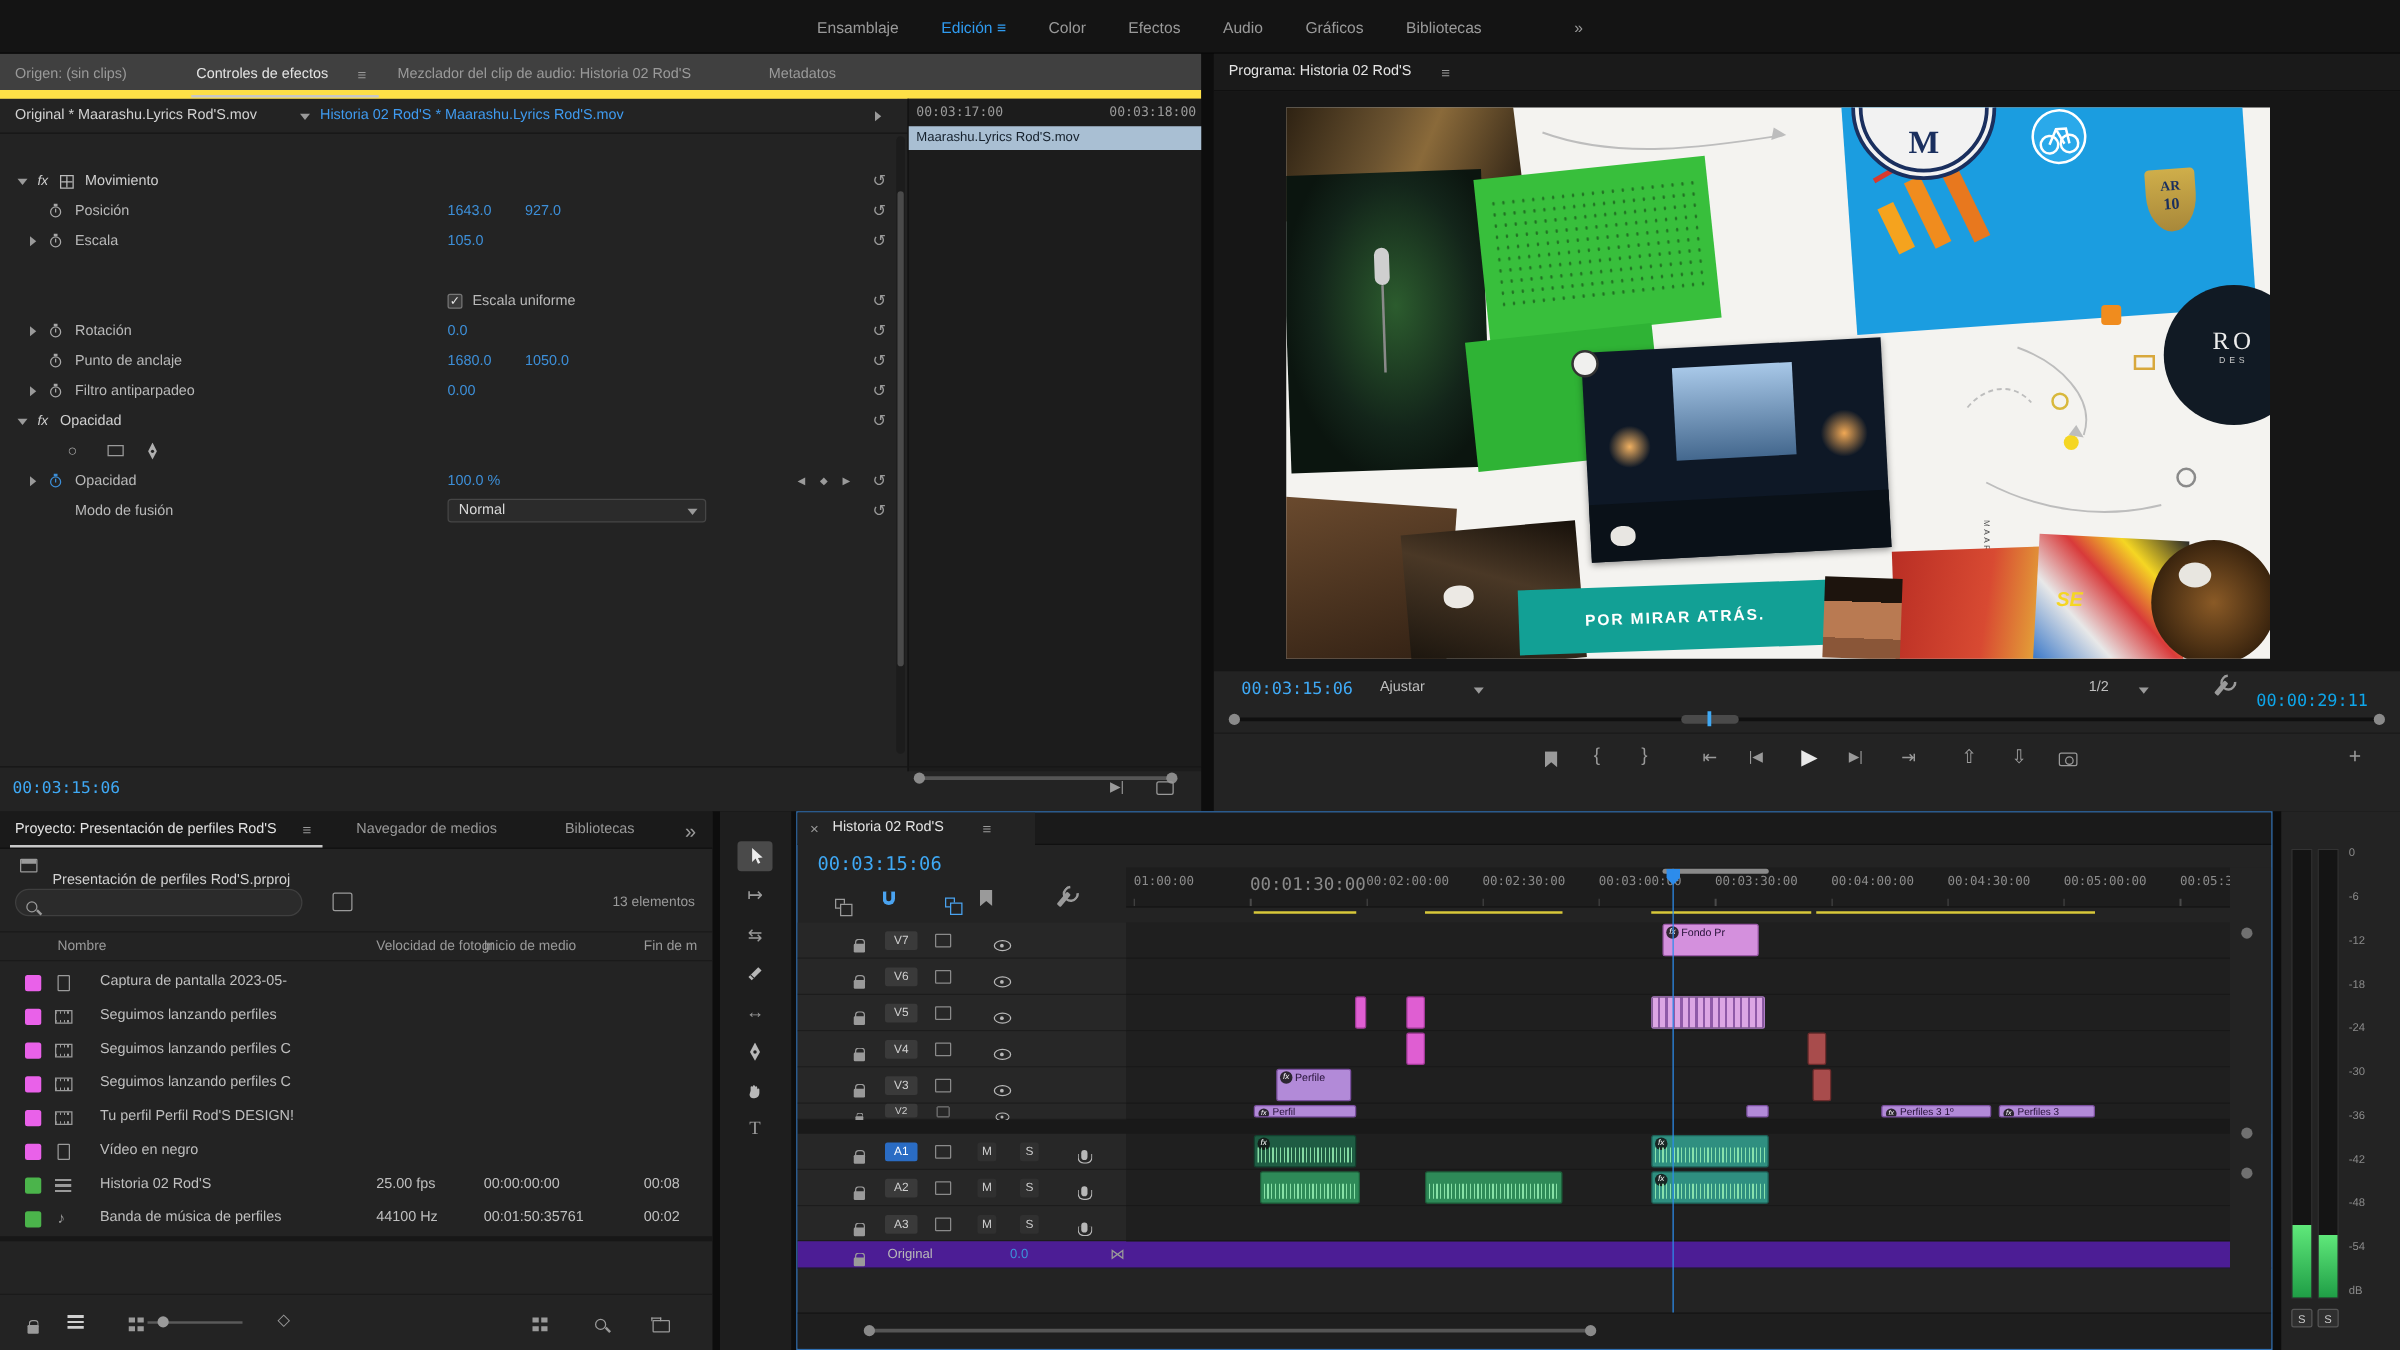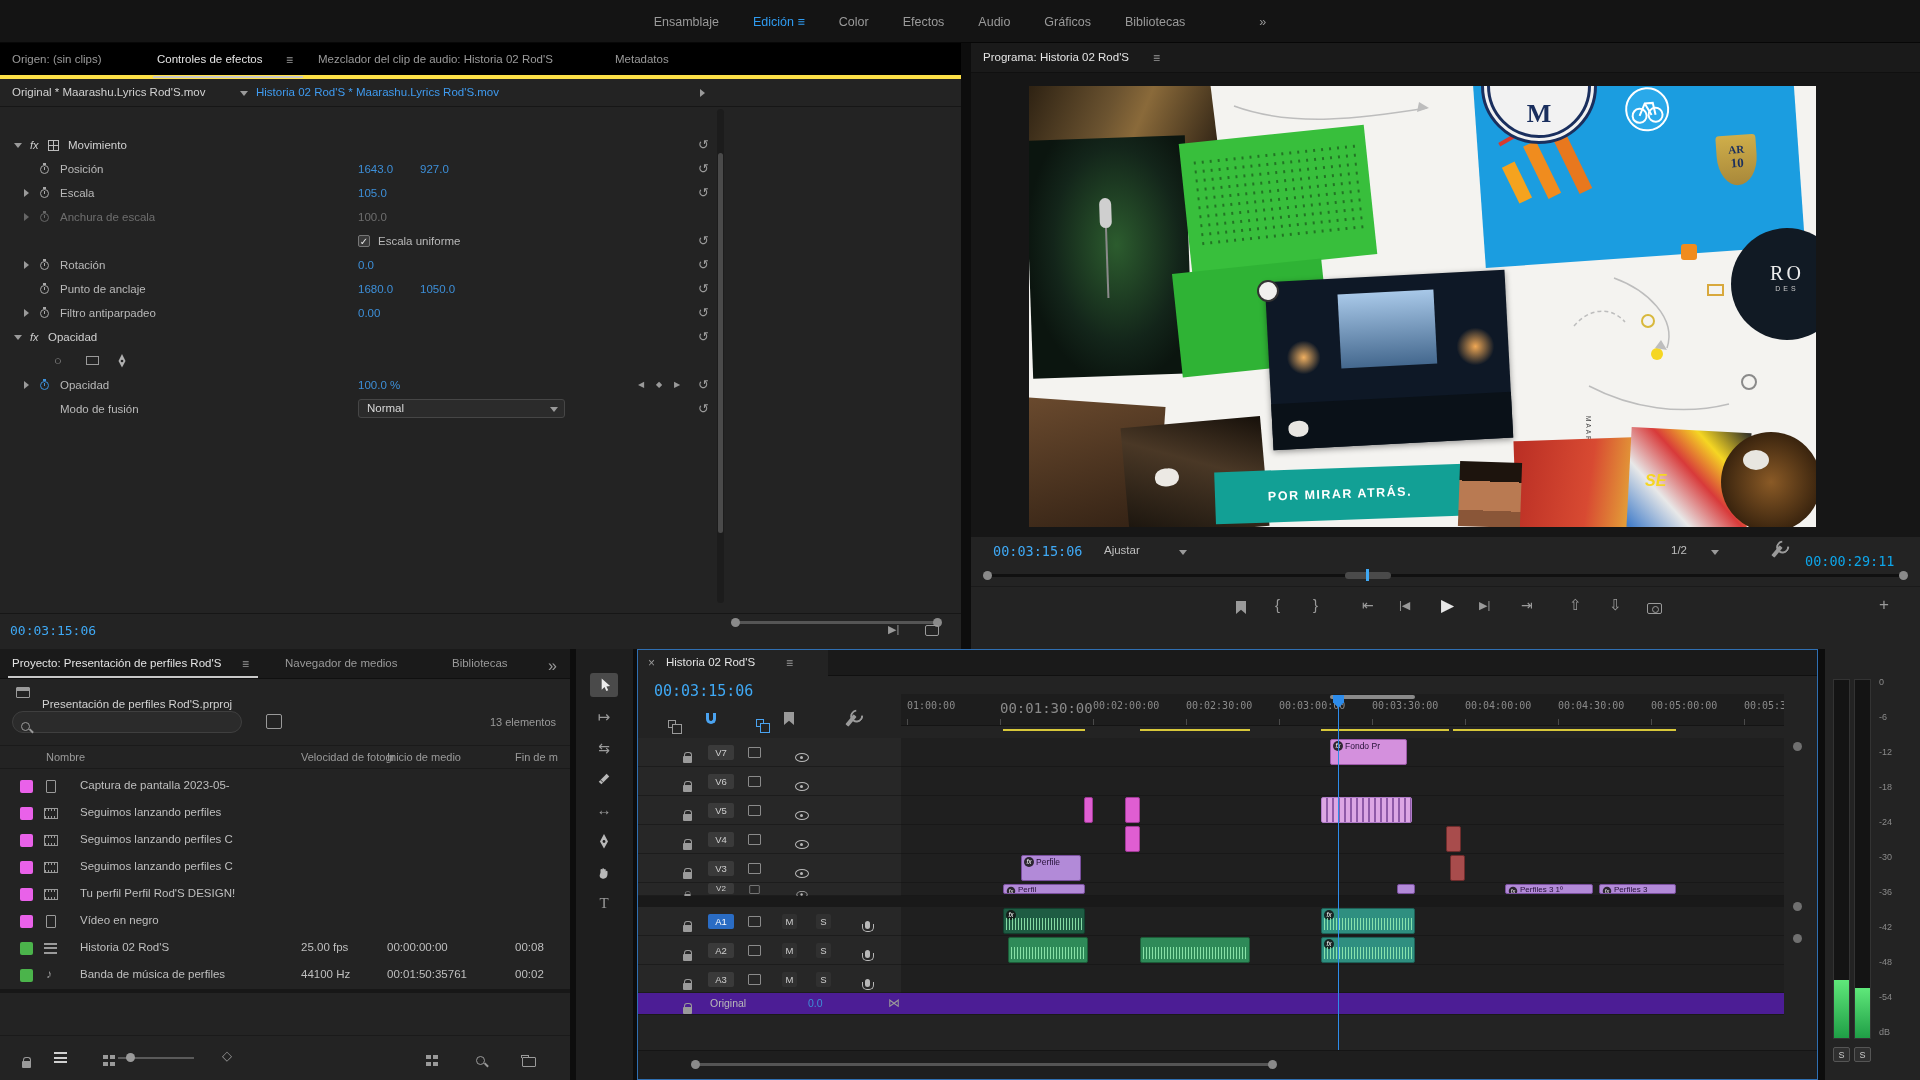--- a/index.html
+++ b/index.html
@@ -103,36 +103,41 @@
     <span>Efectos</span>
     <span>Audio</span>
     <span>Gráficos</span>
     <span>Bibliotecas</span>
     <span style="margin-left:40px">»</span>
   </nav>
 </header>
 
 <section class="panel" style="left:0;top:43px;width:961px;height:606px">
 
-  <div class="abs" style="left:0;top:0;width:961px;height:36px;background:#000000;border-bottom:4px solid #fde047">
+  <div class="abs" style="left:0;top:0;width:961px;height:36px;background:#404040;border-bottom:7px solid #fde047">
     <span class="abs t dim" style="left:12px;top:10px">Origen: (sin clips)</span>
     <span class="abs t bright" style="left:157px;top:10px">Controles de efectos</span>
     <span class="abs dim" style="left:286px;top:10px;font-size:12px">≡</span>
     <div class="abs" style="left:153px;top:33px;width:150px;height:2px;background:#c8c8c8"></div>
     <span class="abs t dim" style="left:318px;top:10px">Mezclador del clip de audio: Historia 02 Rod'S</span>
     <span class="abs t dim" style="left:615px;top:10px">Metadatos</span>
   </div>
 
   <div class="abs" style="left:0;top:36px;width:961px;height:28px;border-bottom:1px solid #161616">
     <span class="abs t" style="left:12px;top:7px;color:#d2d2d2">Original * Maarashu.Lyrics Rod'S.mov</span>
     <span class="tri-d abs" style="left:240px;top:12px"></span>
     <span class="abs t" style="left:256px;top:7px;color:#3f9bf0">Historia 02 Rod'S * Maarashu.Lyrics Rod'S.mov</span>
     <span class="tri-r abs" style="left:700px;top:10px"></span>
   </div>
 
+  <div class="abs" style="left:726px;top:36px;width:235px;height:538px;background:#1c1c1c;border-left:1px solid #111">
+    <span class="abs tc" style="left:6px;top:5px;font-size:10.5px;color:#9a9a9a">00:03:17:00</span>
+    <span class="abs tc" style="right:4px;top:5px;font-size:10.5px;color:#9a9a9a">00:03:18:00</span>
+    <div class="abs" style="left:0;top:22px;width:235px;height:19px;background:#a9bfd3;color:#15202c;font-size:10.5px;line-height:19px;padding-left:6px">Maarashu.Lyrics Rod'S.mov</div>
+  </div>
 
   <div class="abs" style="left:717px;top:66px;width:7px;height:494px;background:#1c1c1c;border-radius:4px">
     <div class="abs" style="left:1px;top:44px;width:5px;height:380px;background:#4a4a4a;border-radius:3px"></div>
   </div>
 
 
   <div class="fxrow" style="top:90px">
     <span class="tri-d abs" style="left:14px;top:10px"></span>
     <span class="abs fxi" style="left:30px">fx</span>
     <span class="motion-ic abs" style="left:48px;top:7px"></span>
@@ -149,26 +154,20 @@
   </div>
 
   <div class="fxrow" style="top:138px">
     <span class="tri-r abs" style="left:24px;top:8px"></span>
     <span class="sw" style="left:40px;top:8px"></span>
     <span class="abs" style="left:60px">Escala</span>
     <span class="abs val" style="left:358px">105.0</span>
     <span class="reset" style="left:698px">↺</span>
   </div>
 
-  <div class="fxrow" style="top:162px;color:#6e6e6e">
-    <span class="tri-r abs" style="left:24px;top:8px;border-left-color:#666"></span>
-    <span class="sw off" style="left:40px;top:8px"></span>
-    <span class="abs" style="left:60px">Anchura de escala</span>
-    <span class="abs gval" style="left:358px">100.0</span>
-  </div>
 
   <div class="fxrow" style="top:186px">
     <span class="cb" style="left:358px;top:6px">✓</span>
     <span class="abs" style="left:378px">Escala uniforme</span>
     <span class="reset" style="left:698px">↺</span>
   </div>
 
   <div class="fxrow" style="top:210px">
     <span class="tri-r abs" style="left:24px;top:8px"></span>
     <span class="sw" style="left:40px;top:8px"></span>

